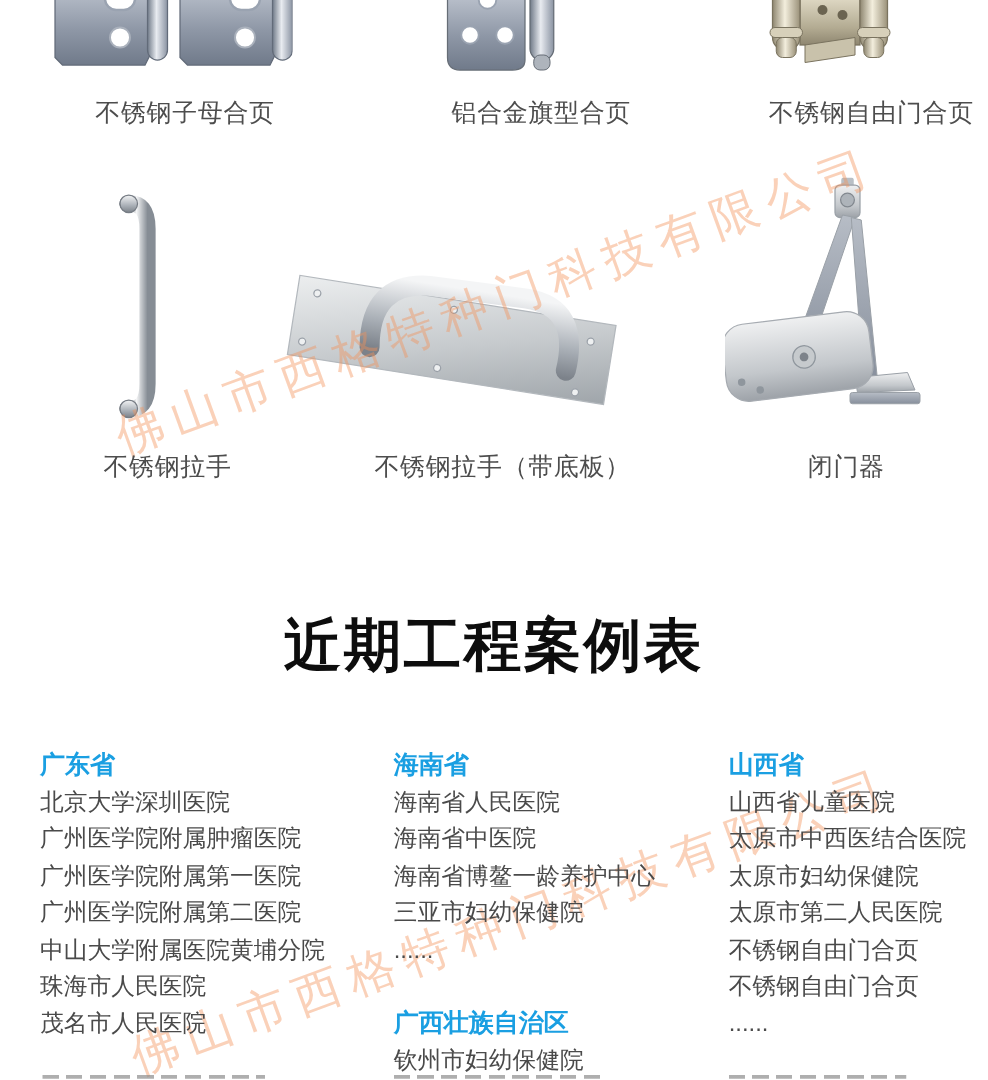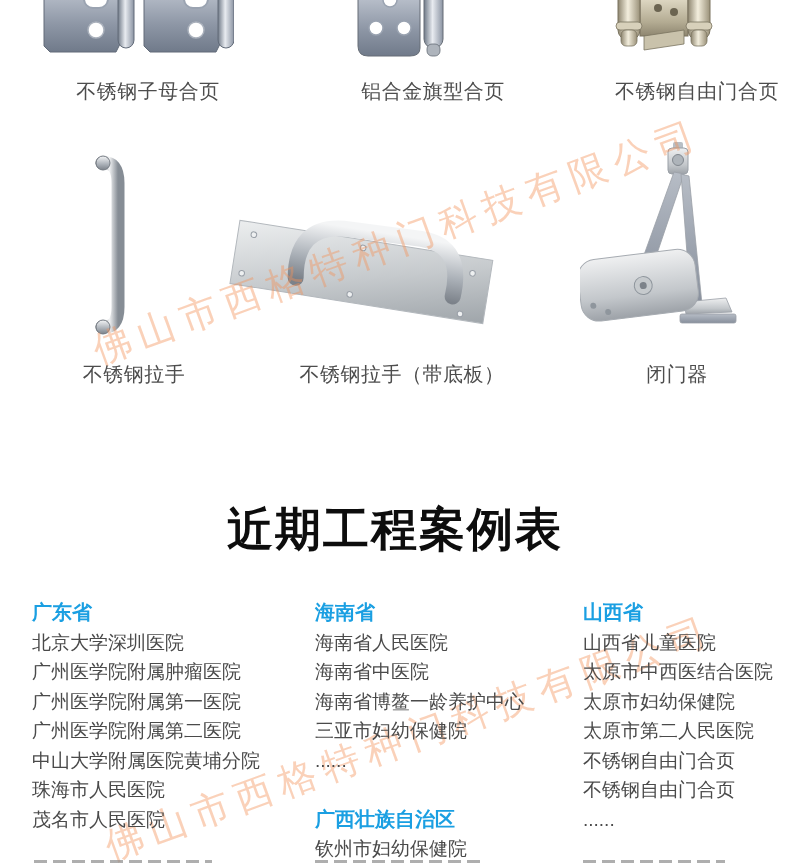--- a/index.html
+++ b/index.html
@@ -18,21 +18,21 @@
   }
   .product{position:absolute;z-index:1;}
   .product svg{display:block;width:100%;height:100%;}
   .plabel{
     position:absolute;z-index:3;font-size:20px;color:var(--label-text);
     white-space:nowrap;transform:translateX(-50%);line-height:22px;
     letter-spacing:0.5px;
     margin-left:16px;
   }
   .case-title{
-    position:absolute;z-index:3;top:502px;left:0;width:790px;text-align:center;
+    position:absolute;z-index:3;top:489px;left:0;width:790px;text-align:center;
     font-size:46px;font-weight:700;color:var(--title-text);letter-spacing:2px;
     line-height:1.2;
   }
   .col{position:absolute;z-index:3;top:598px;}
   .row{
     height:29.5px;line-height:29.5px;font-size:19px;color:var(--body-text);
     white-space:nowrap;
   }
   .row.header{color:var(--accent-blue);font-weight:700;font-size:20px;}
   .watermark{

